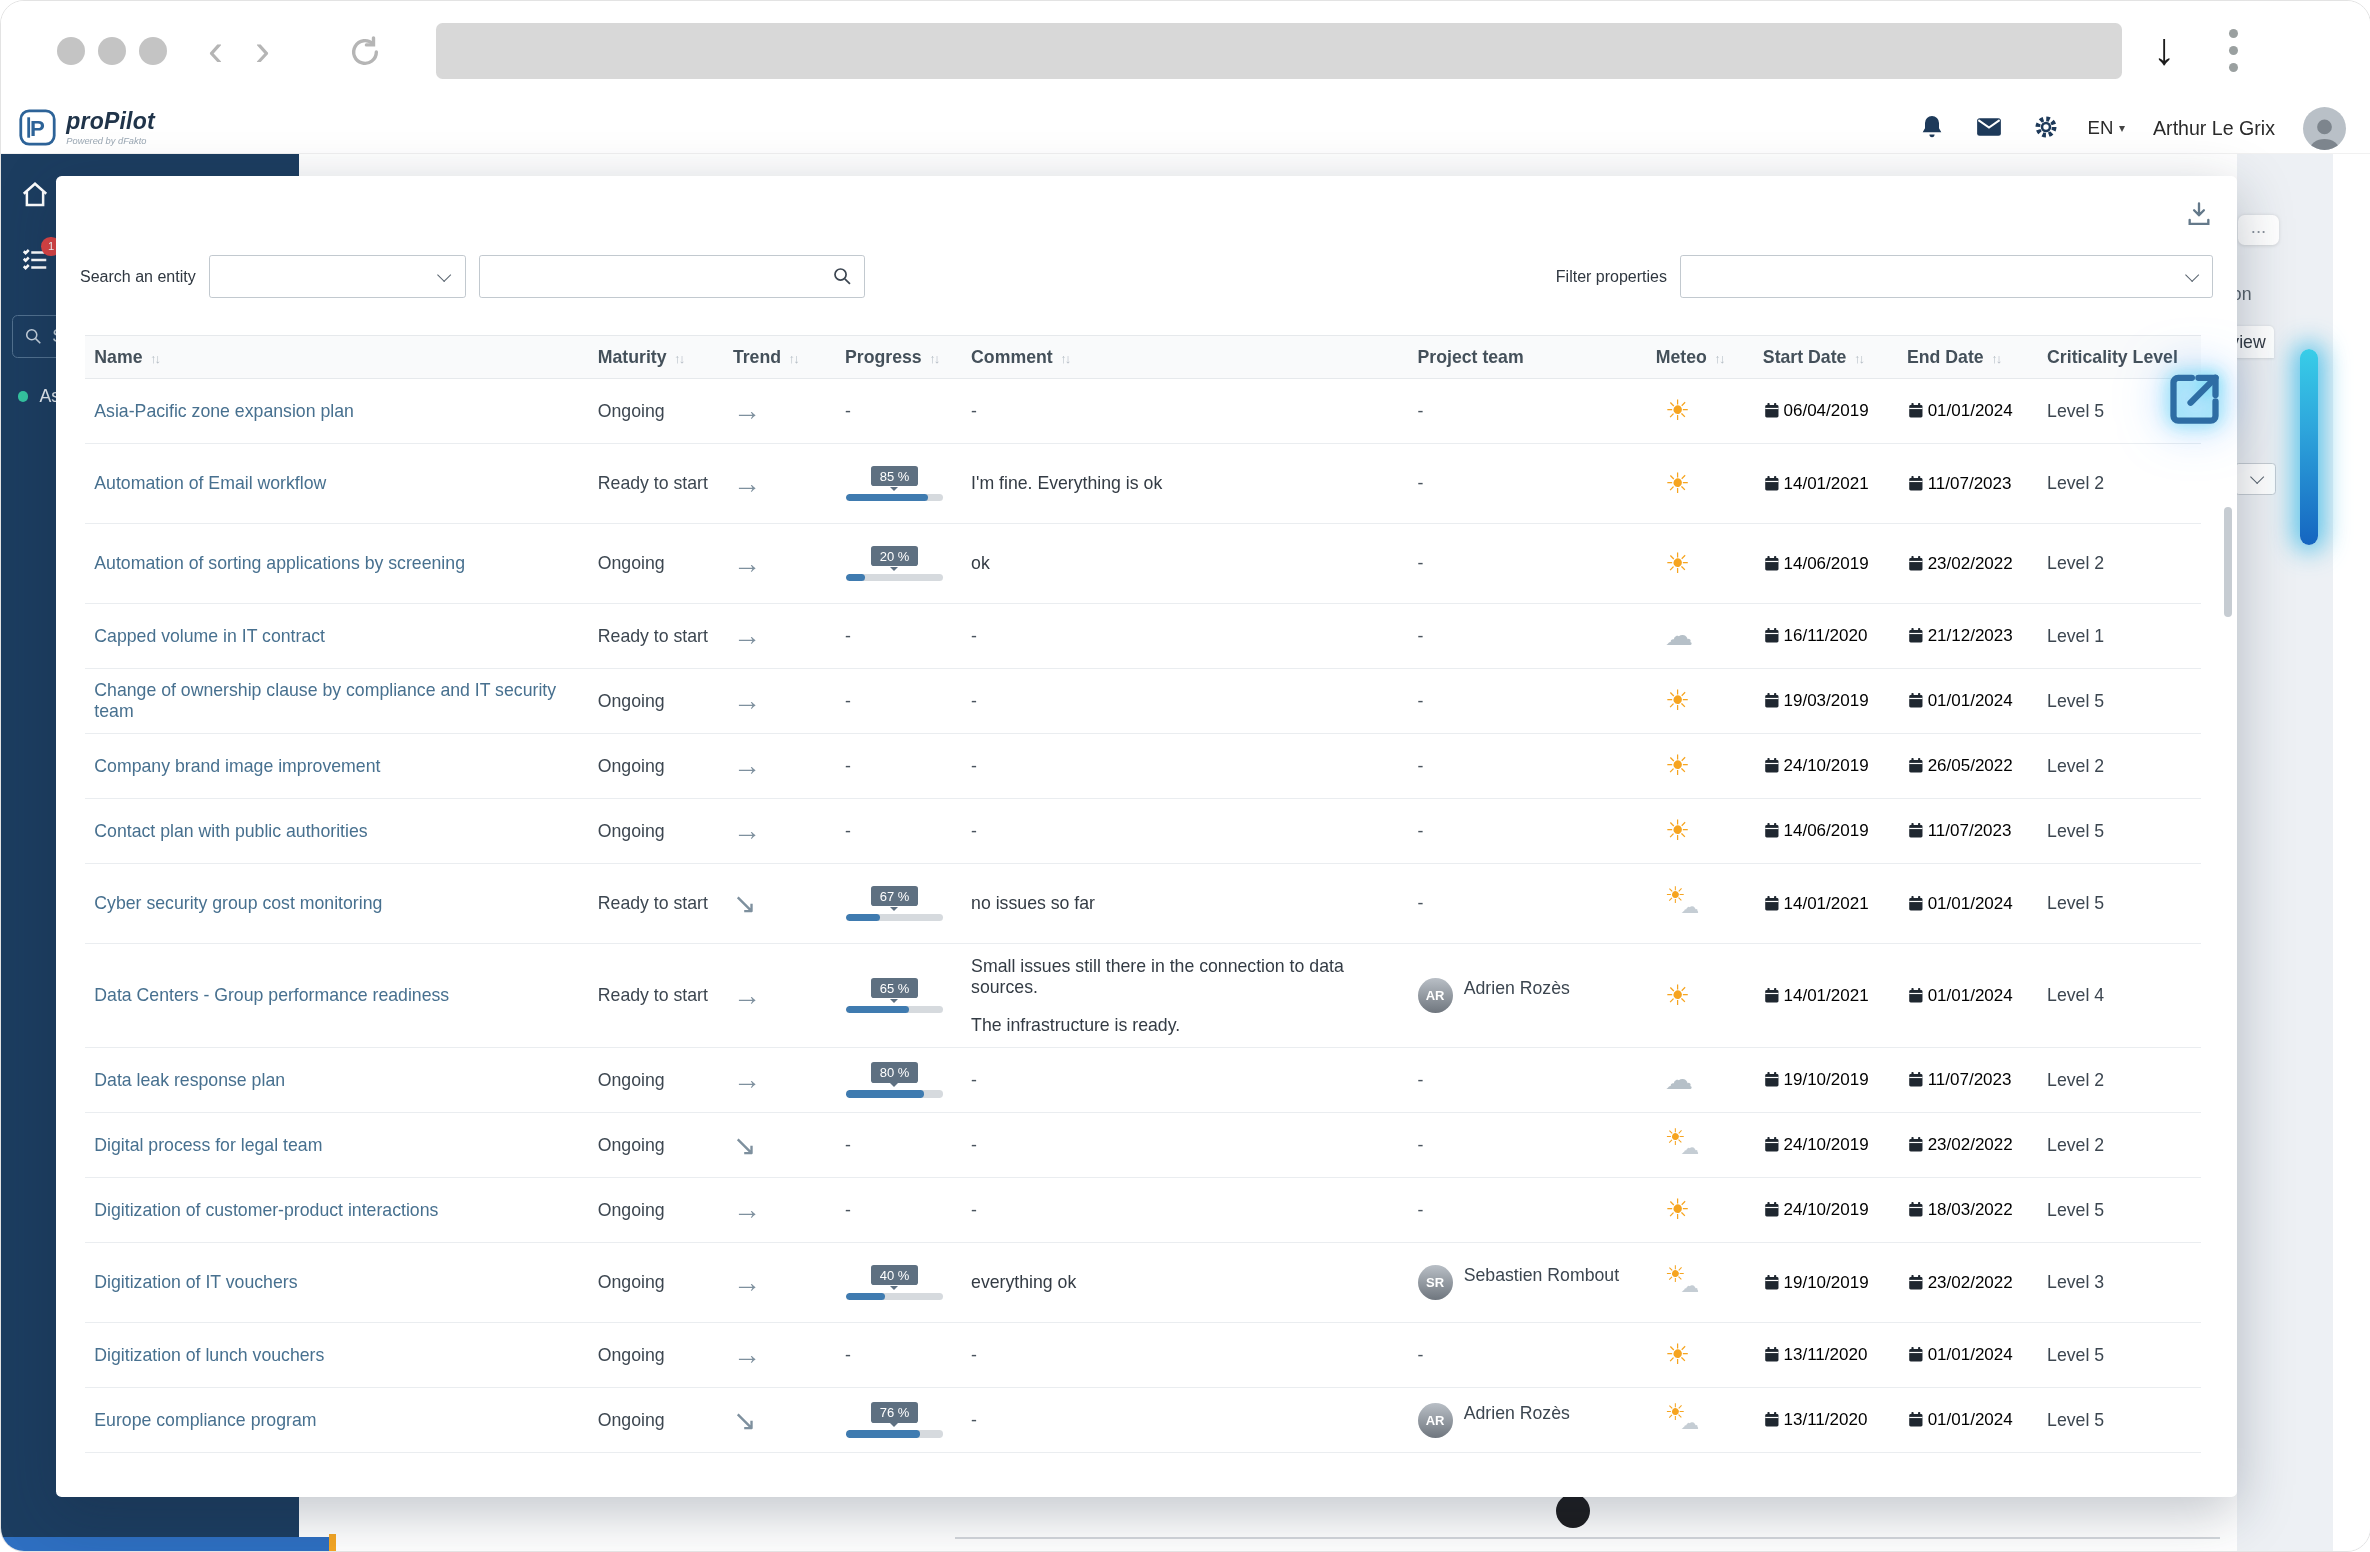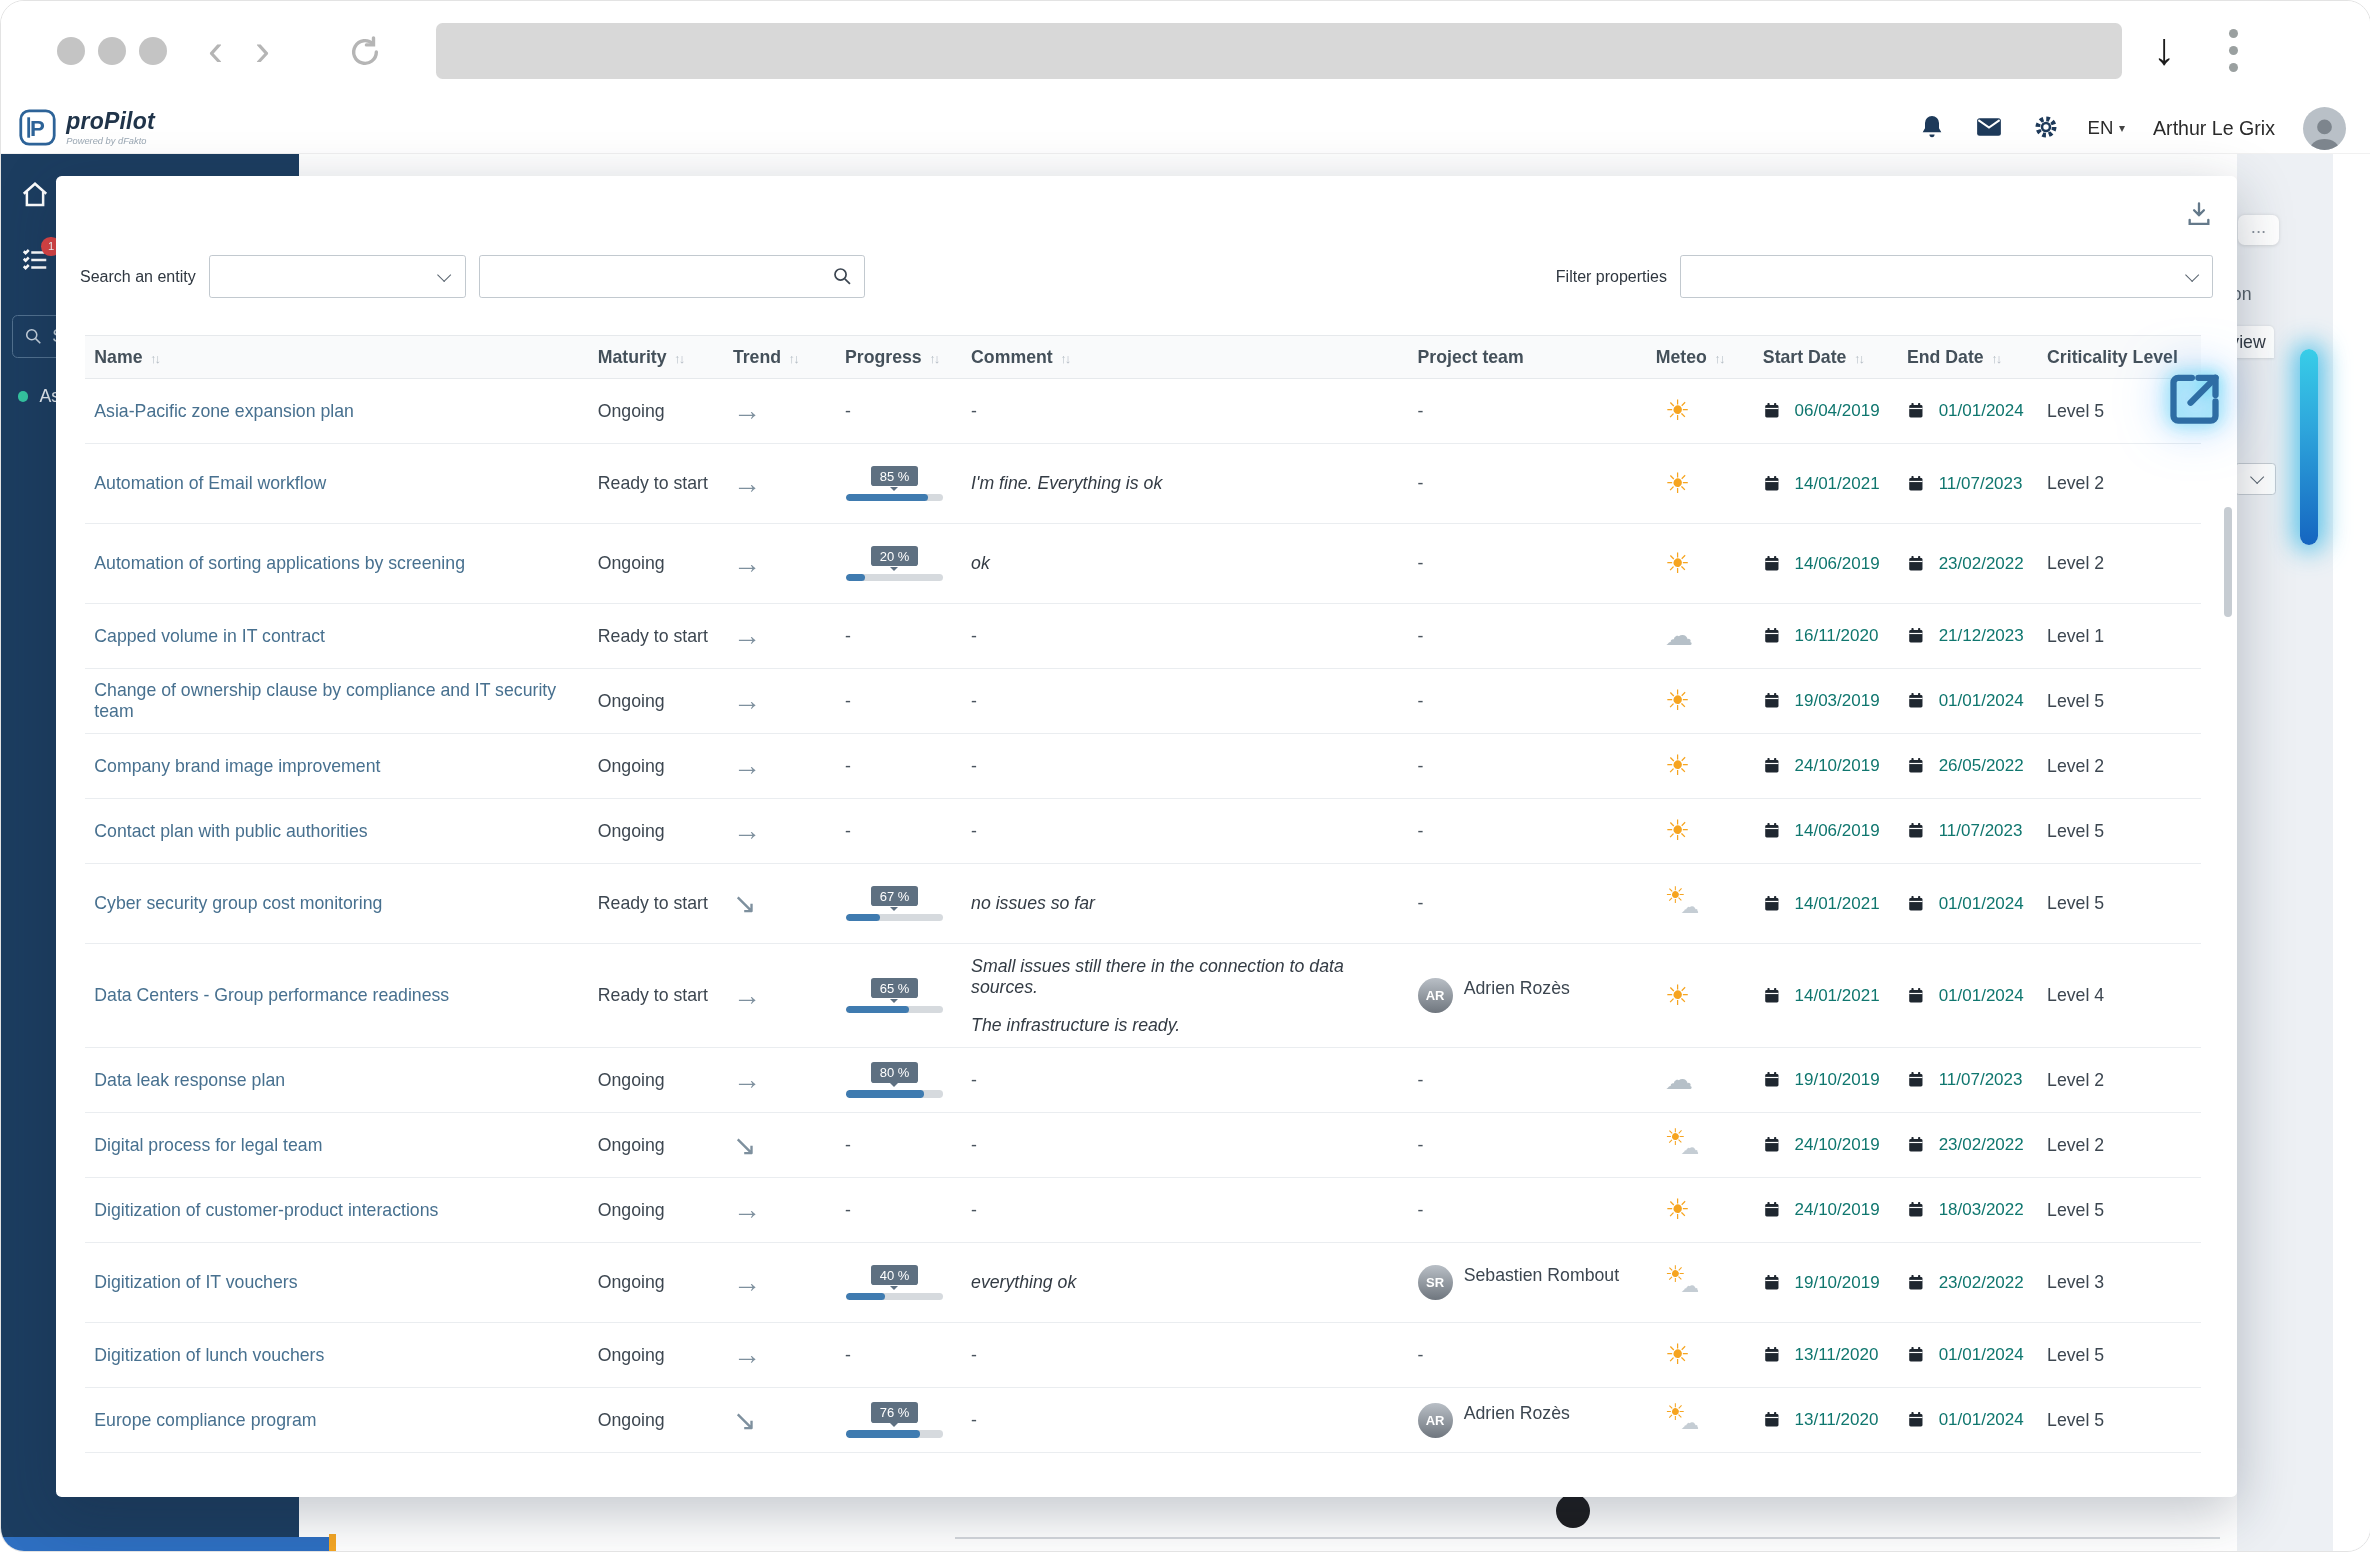--- a/index.html
+++ b/index.html
@@ -91,33 +91,33 @@
   tbody td { border-bottom:0.9px solid #eaedf0; padding:7.5px 9.3px; font-size:17.7px; color:#3c4650; vertical-align:middle; }
   .name-link { color:#47708f; cursor:default; }
   .dash { color:#4a545e; }
   .trend { font-size:28px; color:#7e909e; }
   .progress-wrap { display:flex; flex-direction:column; align-items:center; width:99px; }
   .badge { position:relative; background:#5e7081; color:#fff; font-size:13px; padding:2.8px 8.4px; border-radius:2.8px; white-space:nowrap; }
   .badge::after { content:""; position:absolute; left:50%; bottom:-4.7px; margin-left:-4.7px;
                   border:4.7px solid transparent; border-top-color:#5e7081; border-bottom:0; }
   .bar { width:97px; height:7.5px; background:#d6dade; border-radius:3.7px; margin-top:7.5px; overflow:hidden; display:block; }
   .bar-fill { display:block; height:100%; background:#3f7bb0; border-radius:3.7px; }
-  .cmt { color:#333b44;font-style:italic; }
+  .cmt { color:#333b44; }
   .cmt2 { margin-top:17px; }
   .team-cell { display:flex; align-items:flex-start; gap:11.2px; }
   .avatar-sm { width:35px; height:35px; border-radius:50%; background:#8d949c;
                background-image:linear-gradient(#b9bfc6,#6f767e); color:#fff; font-size:13px; font-weight:bold;
                display:flex; align-items:center; justify-content:center; flex:0 0 auto; }
   .meteo { font-size:28px; line-height:28px; }
   .sun { color:#f6a41f; }
   .cloud { color:#b6c0c8; }
   .partly { position:relative; display:inline-block; width:34px; height:30px; }
   .psun { position:absolute; left:0; top:-3.7px; font-size:23px; color:#f6a41f; }
   .pcloud { position:absolute; right:0; bottom:-1.9px; font-size:18.6px; color:#c5cdd4; text-shadow:0 0 2.8px #fff; }
-  .date-cell { display:flex; align-items:center; gap:14px; white-space:nowrap; font-size:17px; color:#0f766e; }
+  .date-cell { display:flex; align-items:center; gap:3px; white-space:nowrap; font-size:17px; color:#000000; }
   .modal-scrollbar { position:absolute; right:4.7px; top:331px; width:8.4px; height:110px; background:#c6ccd2; border-radius:4.7px; }
 
   
   .ext-link { position:absolute; left:2159px; top:365px; z-index:9;
               filter:drop-shadow(0 0 9.3px rgba(53,211,240,.95)) drop-shadow(0 0 22.4px rgba(45,140,255,.55)); }
   .glow-bar { position:absolute; left:2299px; top:348px; width:17.7px; height:196px; border-radius:9.3px; z-index:9;
               background:linear-gradient(180deg,#38cdе8 0%, #2ea6dc 40%, #1565c0 100%);
               background:linear-gradient(180deg,#38cde8 0%, #2ea6dc 40%, #1565c0 100%);
               box-shadow:0 0 24px 6.5px rgba(40,180,230,.75); }
 </style>

